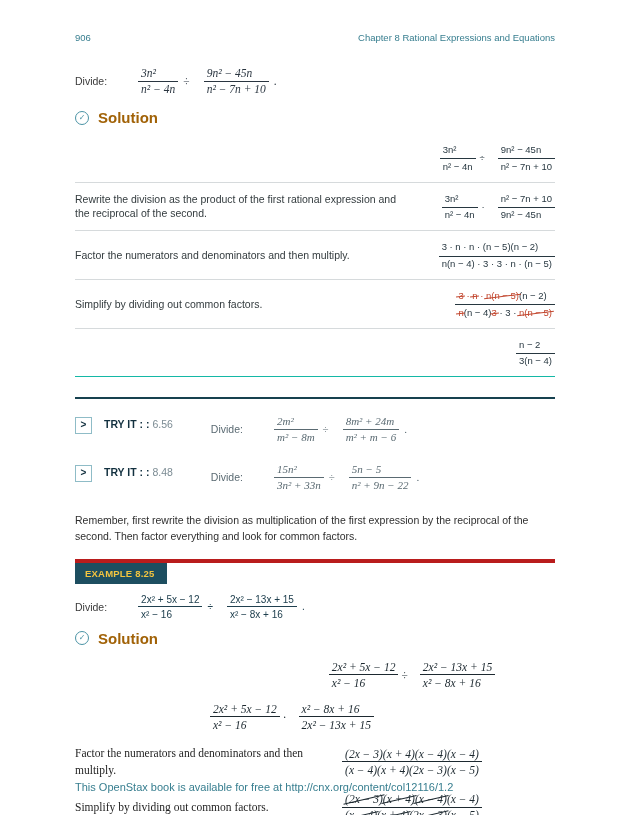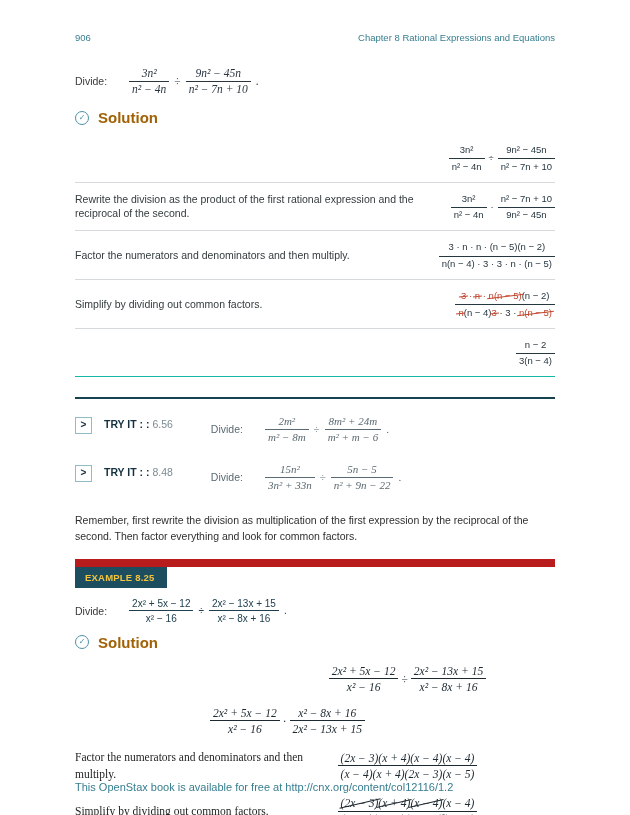--- a/index.html
+++ b/index.html
@@ -9,21 +9,21 @@
   }
   .content{position:absolute;left:75px;width:480px;top:8px;}
 
   
   .pg-header{display:flex;justify-content:space-between;margin-top:24px;
     font-size:9.5px;color:#377e8f;}
   .pg-footer{position:absolute;left:75px;top:781px;font-size:11px;color:#377e8f;}
 
   
   .mexpr{display:inline-flex;align-items:center;gap:5px;white-space:nowrap;}
-  .frac{display:inline-flex;flex-direction:column;text-align:center;}
+  .frac{display:inline-flex;flex-direction:column;text-align:left;margin-left:9px;}
   .frac .num{padding:0 3px 1.5px;border-bottom:1px solid currentColor;}
   .frac .den{padding:1.5px 3px 0;}
   .serif-math{font-family:"Liberation Serif",serif;font-style:italic;font-size:11.5px;color:#2a3540;}
   .sans-math{font-family:"Liberation Sans",sans-serif;font-size:9.5px;color:#273740;}
   .op{font-style:normal;}
   .divide-row{display:flex;align-items:center;gap:22px;}
   .divide-label{font-size:10.5px;color:#3a3a3a;}
 
   .struck{position:relative;display:inline-block;}
   .struck::after{content:"";position:absolute;left:-2px;right:-2px;top:46%;
@@ -53,21 +53,21 @@
   .tryit-btn{width:15px;height:15px;border:1px solid #8fbcc7;color:#12303f;flex:none;
     font-size:10px;line-height:14px;text-align:center;font-weight:bold;cursor:pointer;background:#fff;margin-top:2px;}
   .tryit-label{font-size:10.5px;font-weight:bold;color:#12303f;margin-left:12px;margin-top:3px;white-space:nowrap;}
   .tryit-num{font-weight:normal;color:#7b8b93;}
   .tryit-math{margin-left:38px;margin-top:0;color:#5a6a72;}
   .tryit-math .serif-math{color:#5a6a72;font-size:11px;}
 
   .para{font-size:10.5px;color:#2f2f2f;line-height:1.5;margin-top:22px;}
 
   
-  .example-header{border-top:8px solid #b91c1c;margin-top:14px;}
+  .example-header{border-top:4px solid #b91c1c;margin-top:14px;}
   .example-badge{display:inline-block;background:#1d4e60;color:#f3c43f;font-weight:bold;
     font-size:9.5px;padding:5px 13px 5px 10px;letter-spacing:.2px;}
 
   
   .sol2-row{display:flex;align-items:center;margin-top:14px;}
   .sol2-text{width:240px;flex:none;font-family:"Liberation Serif",serif;
     font-size:11.5px;color:#1f1f1f;line-height:1.5;}
   .sol2-math{flex:1;display:flex;justify-content:center;padding-right:55px;}
   .sol2-math .serif-math{font-size:11.5px;color:#1d2930;}
   .sol2-math .mexpr{gap:3px;}

